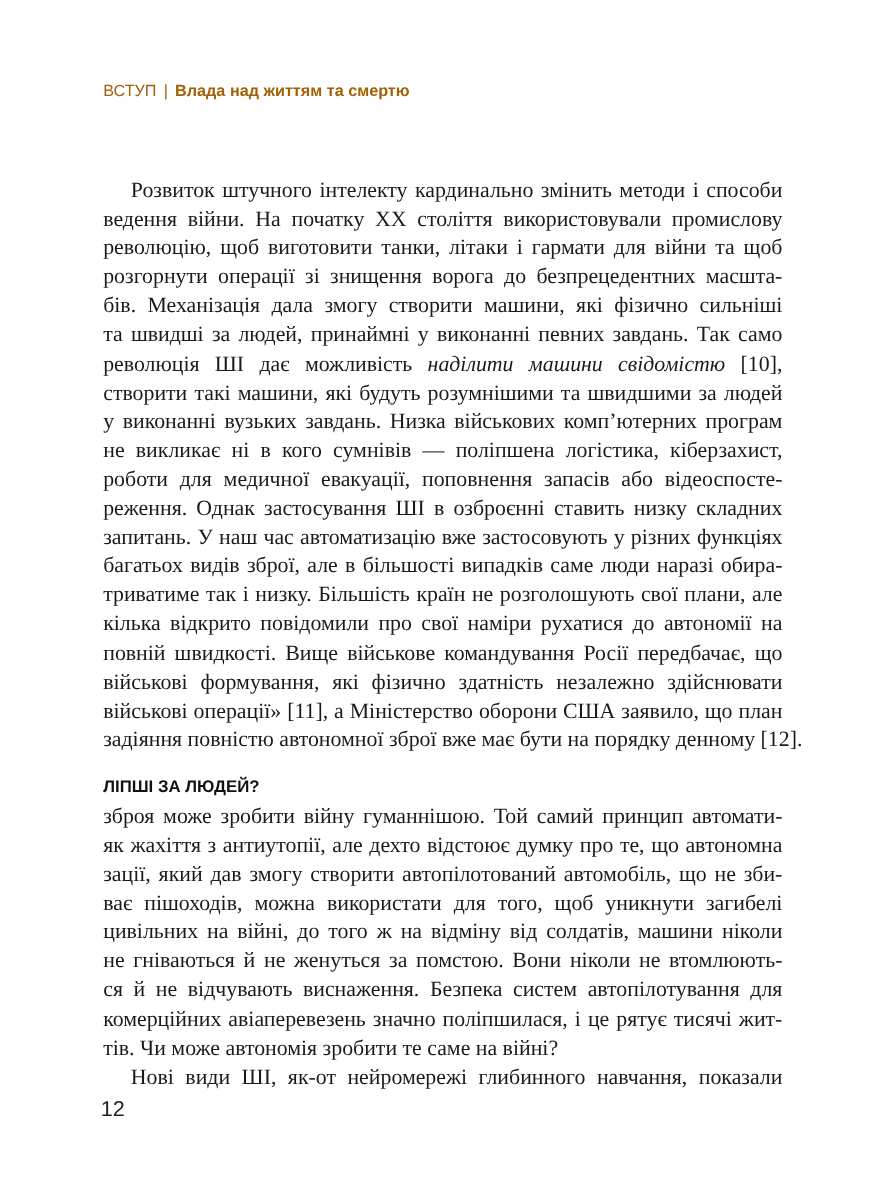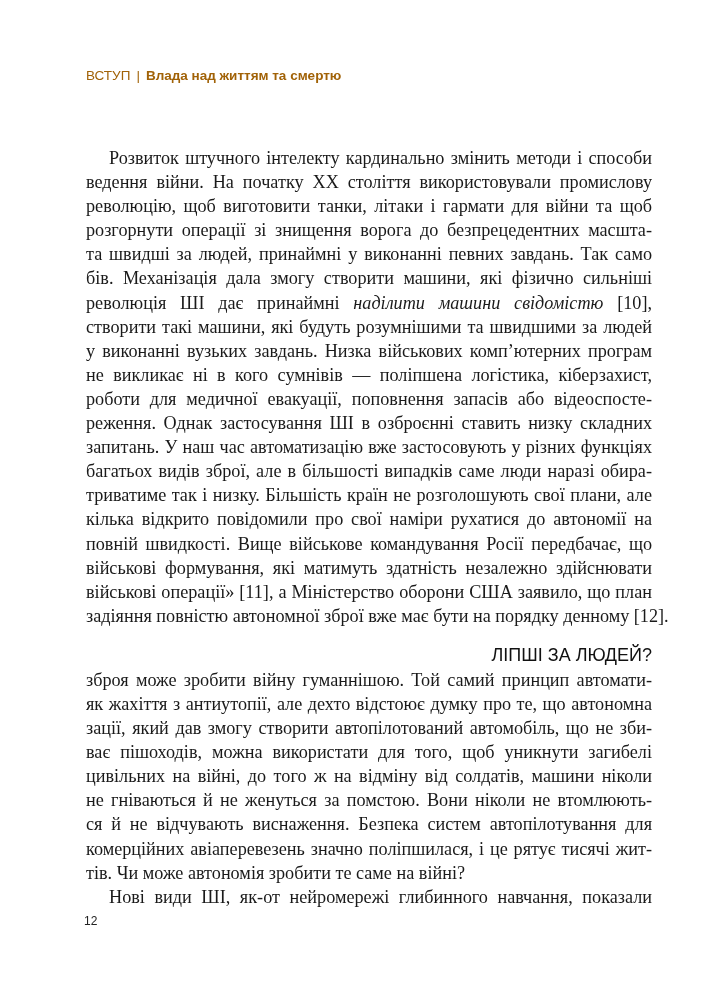--- a/index.html
+++ b/index.html
@@ -15,57 +15,57 @@
     position: absolute; left: 86px; top: 110px; width: 566px;
     font-family: "Liberation Serif", serif; font-size: 18.2px; line-height: 24.1px;
     color: #1a1a1a;
     margin-top: 36px;
   }
   .line { display: block; text-align: justify; text-align-last: justify; white-space: nowrap; height: 24.1px; overflow: visible; }
   .line.last { text-align-last: left; }
   .line.indent { padding-left: 23px; }
   .line > span { display: inline; }
   .heading {
-    font-family: "Liberation Sans", sans-serif; font-weight: normal; font-size: 18px;
-    text-align: right; line-height: 24px; margin-top: 15px; margin-bottom: 1px; color: #111;
+    font-family: "Liberation Sans", sans-serif; font-weight: bold; font-size: 14px;
+    text-align: left; line-height: 24px; margin-top: 15px; margin-bottom: 1px; color: #111;
   }
   .para { margin: 0; }
   .folio {
     position: absolute; left: 84px; top: 914px;
-    font-family: "Liberation Sans", sans-serif; font-size: 12px; color: #222;
+    font-family: "Liberation Sans", sans-serif; font-size: 18px; color: #222;
   }
   em { font-style: italic; }
 </style>
 </head>
 <body>
 
 <div class="running-head">
   <span>ВСТУП</span><span class="sep">|</span><b>Влада над життям та смертю</b>
 </div>
 
 <div class="body-col">
   <div class="para">
     <span class="line indent">Розвиток штучного інтелекту кардинально змінить методи і способи</span>
     <span class="line">ведення війни. На початку XX століття використовували промислову</span>
     <span class="line">революцію, щоб виготовити танки, літаки і гармати для війни та щоб</span>
     <span class="line">розгорнути операції зі знищення ворога до безпрецедентних масшта-</span>
+    <span class="line">бів. Механізація дала змогу створити машини, які фізично сильніші</span>
     <span class="line">та швидші за людей, принаймні у виконанні певних завдань. Так само</span>
-    <span class="line">бів. Механізація дала змогу створити машини, які фізично сильніші</span>
-    <span class="line"><span>революція ШІ дає принаймні </span><em>наділити машини свідомістю</em><span> [10],</span></span>
+    <span class="line"><span>революція ШІ дає можливість </span><em>наділити машини свідомістю</em><span> [10],</span></span>
     <span class="line">створити такі машини, які будуть розумнішими та швидшими за людей</span>
     <span class="line">у виконанні вузьких завдань. Низка військових комп’ютерних програм</span>
     <span class="line">не викликає ні в кого сумнівів — поліпшена логістика, кіберзахист,</span>
     <span class="line">роботи для медичної евакуації, поповнення запасів або відеоспосте-</span>
     <span class="line">реження. Однак застосування ШІ в озброєнні ставить низку складних</span>
     <span class="line">запитань. У наш час автоматизацію вже застосовують у різних функціях</span>
     <span class="line">багатьох видів зброї, але в більшості випадків саме люди наразі обира-</span>
     <span class="line">триватиме так і низку. Більшість країн не розголошують свої плани, але</span>
     <span class="line">кілька відкрито повідомили про свої наміри рухатися до автономії на</span>
     <span class="line">повній швидкості. Вище військове командування Росії передбачає, що</span>
-    <span class="line">військові формування, які матимуть здатність незалежно здійснювати</span>
+    <span class="line">військові формування, які фізично здатність незалежно здійснювати</span>
     <span class="line">військові операції» [11], а Міністерство оборони США заявило, що план</span>
     <span class="line last">задіяння повністю автономної зброї вже має бути на порядку денному [12].</span>
   </div>
 
   <div class="heading">ЛІПШІ ЗА ЛЮДЕЙ?</div>
 
   <div class="para">
     <span class="line">зброя може зробити війну гуманнішою. Той самий принцип автомати-</span>
     <span class="line">як жахіття з антиутопії, але дехто відстоює думку про те, що автономна</span>
     <span class="line">зації, який дав змогу створити автопілотований автомобіль, що не зби-</span>

